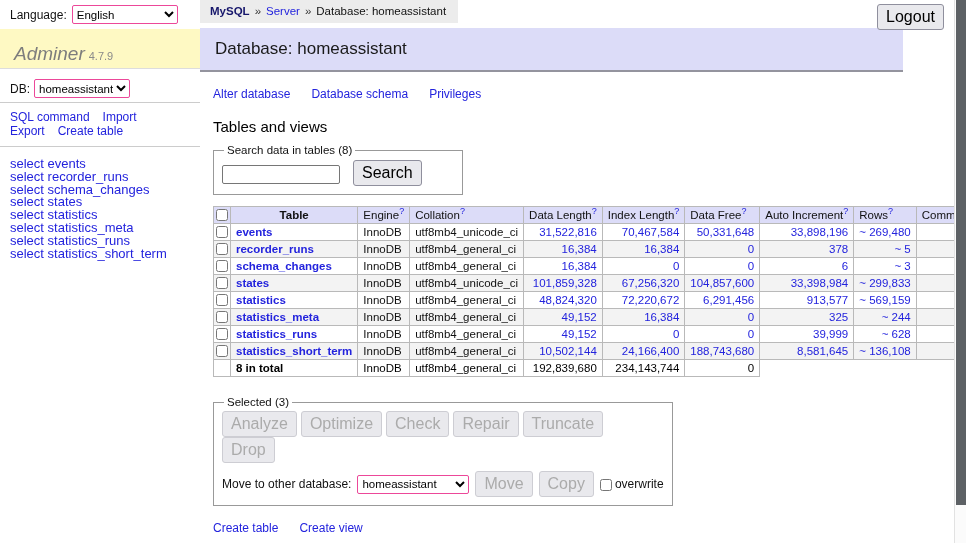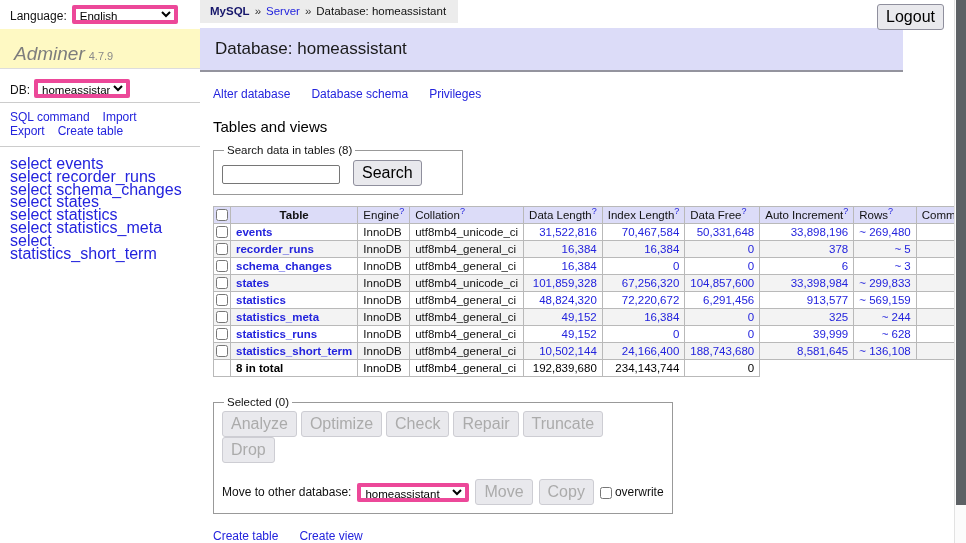--- a/index.html
+++ b/index.html
@@ -14,39 +14,39 @@
   a.lnk { color: #2323dd; text-decoration: none; cursor: pointer; }
 
   
   #sidebar { position: absolute; left: 0; top: 0; width: 200px; height: 543px; background: #fff; }
   .lang-row { padding: 5px 8px 5px 10px; white-space: nowrap; }
   select {
     font-family: "Liberation Sans", sans-serif;
     font-size: 11.5px;
     height: 19px;
     background: #fff;
-    border: 4px solid #ec4899;
+    border: 1px solid #ec4899;
     border-radius: 2px;
   }
   .lang-row select { width: 106px; margin-left: 5px; }
   .brand {
     background: #fef9c3;
     padding: 9px 14px 10px;
     font-weight: normal;
     border-bottom: 1px solid #ddd;
     height: 40px;
   }
   .brand-name { font-style: italic; font-size: 19px; color: #7d7d7d; }
   .brand-version { font-size: 11px; color: #8a8a8a; margin-left: 4px; }
   .db-row { padding: 10px 10px 4px; border-bottom: 1px solid #ccc; white-space: nowrap; }
   .db-row select { width: 96px; margin-left: 4px; }
   .sb-actions { padding: 7px 10px 8px; border-bottom: 1px solid #ccc; }
   .sb-action-row { line-height: 14px; }
   .sb-action-row a { margin-right: 13px; }
-  .sb-tables { padding: 11px 10px; font-size: 16px; }
+  .sb-tables { padding: 11px 10px; font-size: 13px; }
   .sb-tables a { display: block; line-height: 12.8px; }
 
   
   #content { position: absolute; left: 200px; top: 0; width: 754px; height: 543px; }
   .topbar { height: 23px; }
   .breadcrumb {
     display: inline-block;
     background: #ececec;
     padding: 5px 12px 6px 10px;
     font-size: 11.5px;
@@ -120,21 +120,21 @@
   .dbtable input[type="checkbox"] { width: 12px; height: 12px; margin: 0; vertical-align: middle; }
   .dbtable td.num { text-align: right; }
   .dbtable td.name a { font-weight: bold; }
   .dbtable tr.total td { background: #fff; color: #000; }
   .dbtable tr.total td.label { font-weight: bold; }
   sup.help { color: #2323dd; font-size: 9px; cursor: pointer; line-height: 0; }
 
   
   .selected-fs { margin: 19px 0 0 13px; width: 404px; padding: 3px 8px 8px; }
   .btn-row button { margin-right: 4px; }
-  .move-row { margin-top: 16px; display: flex; align-items: center; gap: 6px; white-space: nowrap; }
+  .move-row { margin-top: 8px; display: flex; align-items: center; gap: 6px; white-space: nowrap; }
   .move-row select { width: 112px; }
   .ovw { display: inline-flex; align-items: flex-end; gap: 3px; }
   .ovw input { width: 12px; height: 12px; margin: 0; }
 
   
   #scrollbar {
     position: absolute; top: 0; right: 0;
     width: 12px; height: 543px;
     background: #fbfbfb; border-left: 1px solid #e2e2e2;
   }
@@ -159,20 +159,21 @@
         <div class="sb-action-row"><a class="lnk">SQL command</a><a class="lnk">Import</a></div>
         <div class="sb-action-row"><a class="lnk">Export</a><a class="lnk">Create table</a></div>
       </div>
     <div class="sb-tables" id="sb-tables">
         <a class="lnk">select events</a>
         <a class="lnk">select recorder_runs</a>
         <a class="lnk">select schema_changes</a>
         <a class="lnk">select states</a>
         <a class="lnk">select statistics</a>
         <a class="lnk">select statistics_meta</a>
+        <a class="lnk">select statistics_runs</a>
         <a class="lnk">select statistics_short_term</a>
       </div>
   </aside>
 
   <main id="content">
     <div class="topbar">
       <div class="breadcrumb" id="breadcrumb"><a class="lnk root">MySQL</a><span class="sep">»</span><a class="lnk">Server</a><span class="sep">»</span><span class="current">Database: homeassistant</span></div>
     </div>
     <button class="logout">Logout</button>
 
@@ -317,21 +318,21 @@
             <td>InnoDB</td>
             <td>utf8mb4_general_ci</td>
             <td class="num">192,839,680</td>
             <td class="num">234,143,744</td>
             <td class="num">0</td>
           </tr>
         </tbody>
     </table>
 
     <fieldset class="selected-fs">
-      <legend>Selected (0)</legend>
+      <legend>Selected (3)</legend>
       <div class="btn-row" id="sel-buttons"><button disabled="">Analyze</button><button disabled="">Optimize</button><button disabled="">Check</button><button disabled="">Repair</button><button disabled="">Truncate</button><button disabled="">Drop</button></div>
       <div class="move-row">
         <span>Move to other database:</span>
         <select><option>homeassistant</option></select>
         <button disabled="">Move</button>
         <button disabled="">Copy</button>
         <label class="ovw">
           <input type="checkbox" style="">
             <span>overwrite</span>
         </label>

